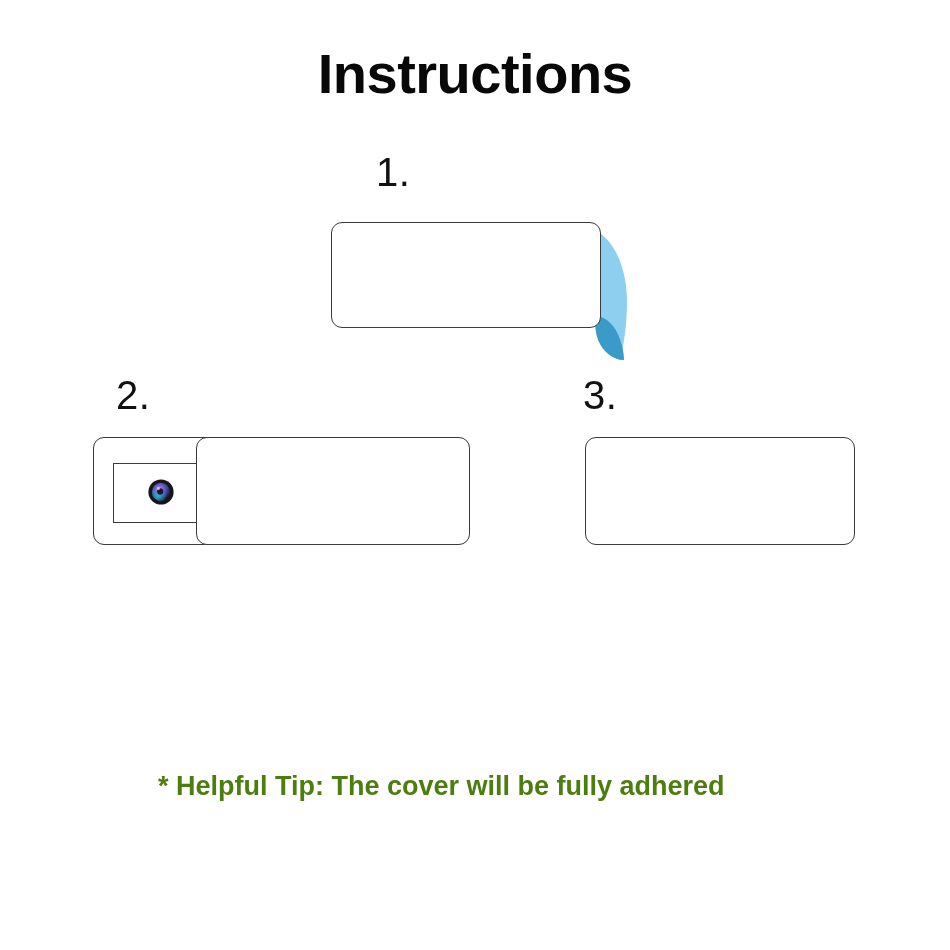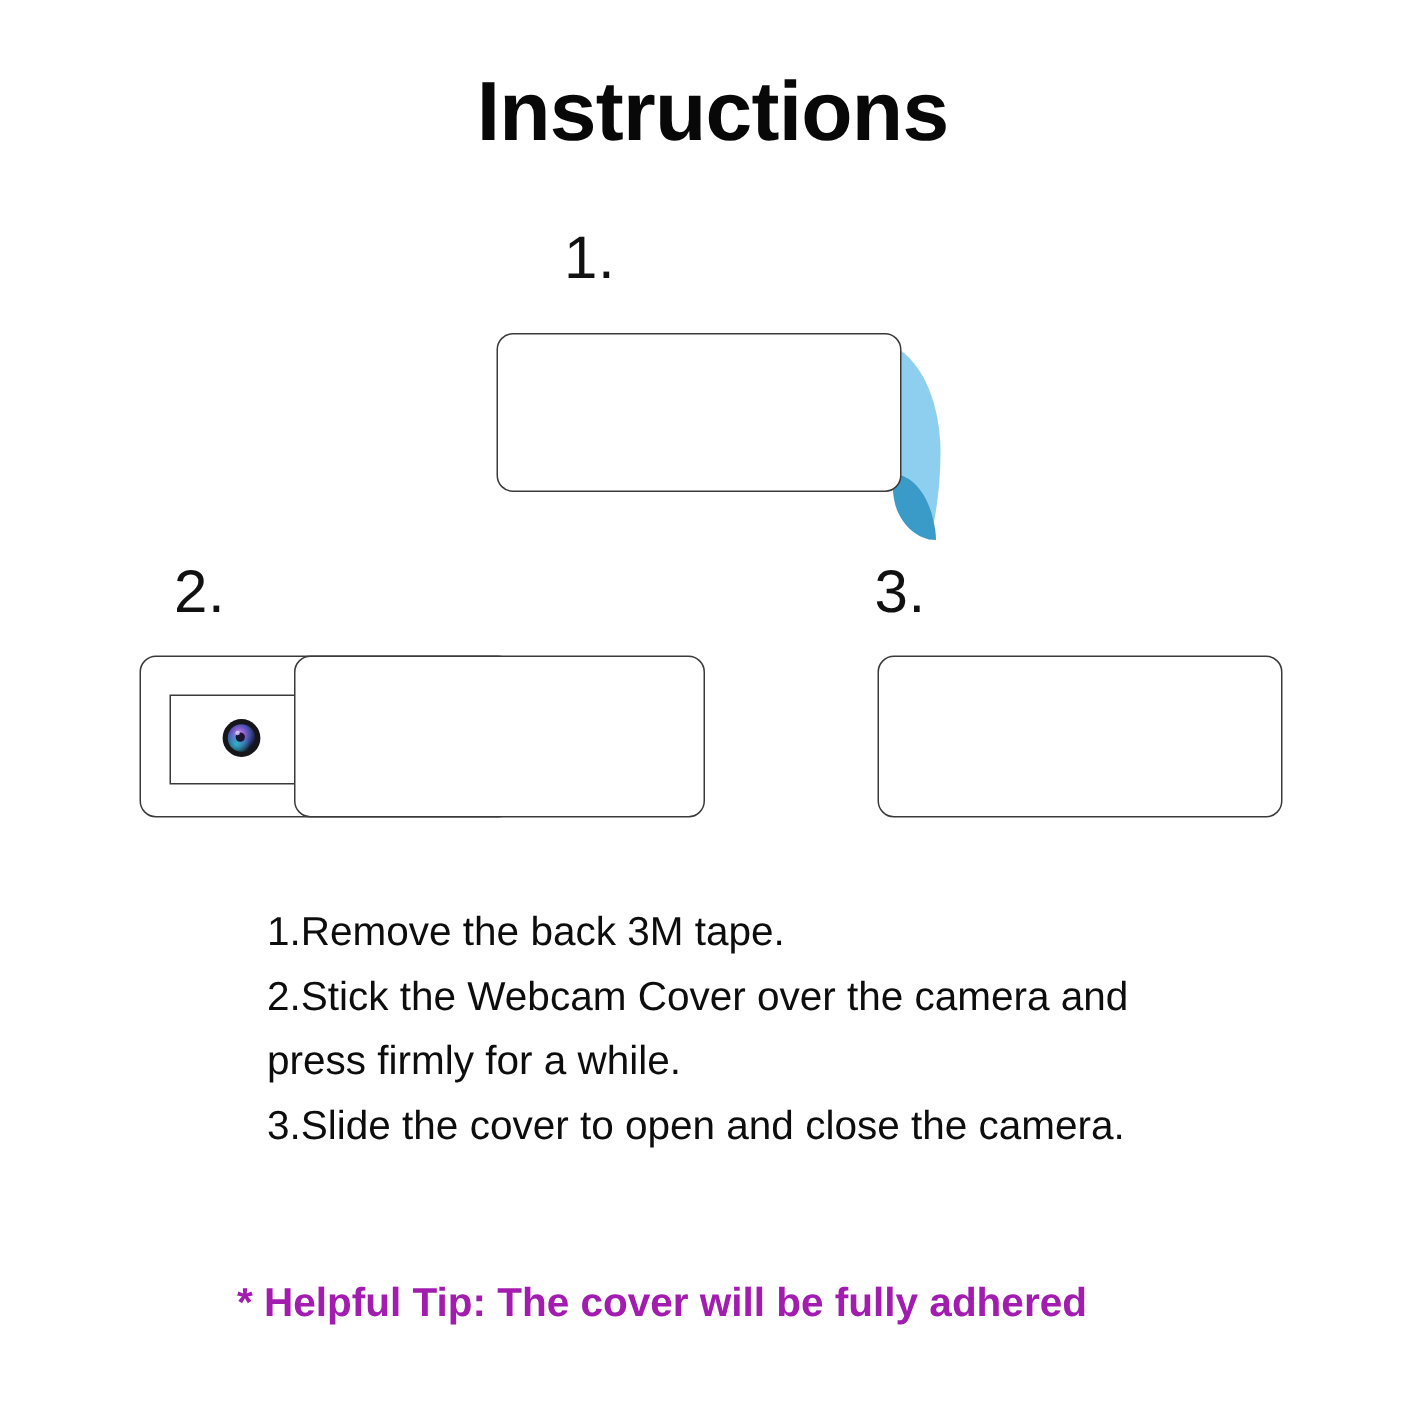--- a/index.html
+++ b/index.html
@@ -157,26 +157,26 @@
     font-weight: 400;
     line-height: 43px;
     color: #0d0d0d;
     white-space: nowrap;
   }
 
   
   .tip {
     position: absolute;
     left: 158px;
-    top: 850px;
+    top: 768px;
     width: 700px;
     font-size: 27px;
     font-weight: bold;
     line-height: 36px;
-    color: #a21caf;
+    color: #4d7c0f;
   }
   .tip .tip-line-1 { white-space: nowrap; }
   .tip .tip-line-2 {
     white-space: nowrap;
     padding-left: 36px;
   }
 </style>
 </head>
 <body>
 
@@ -235,24 +235,18 @@
 
     <div class="cover-rect slider"></div>
   </div>
 
   <div class="step-num step-num-3">3.</div>
 
   <div class="fig3">
     <div class="cover-rect body"></div>
   </div>
 
-  <div class="steps-text">
-    <div class="line">1.Remove the back 3M tape.</div>
-    <div class="line">2.Stick the Webcam Cover over the camera and</div>
-    <div class="line">press firmly for a while.</div>
-    <div class="line">3.Slide the cover to open and close the camera.</div>
-  </div>
 
   <div class="tip">
     <div class="tip-line-1">* Helpful Tip: The cover will be fully adhered</div>
   </div>
 
 </div>
 
 </body></html>

